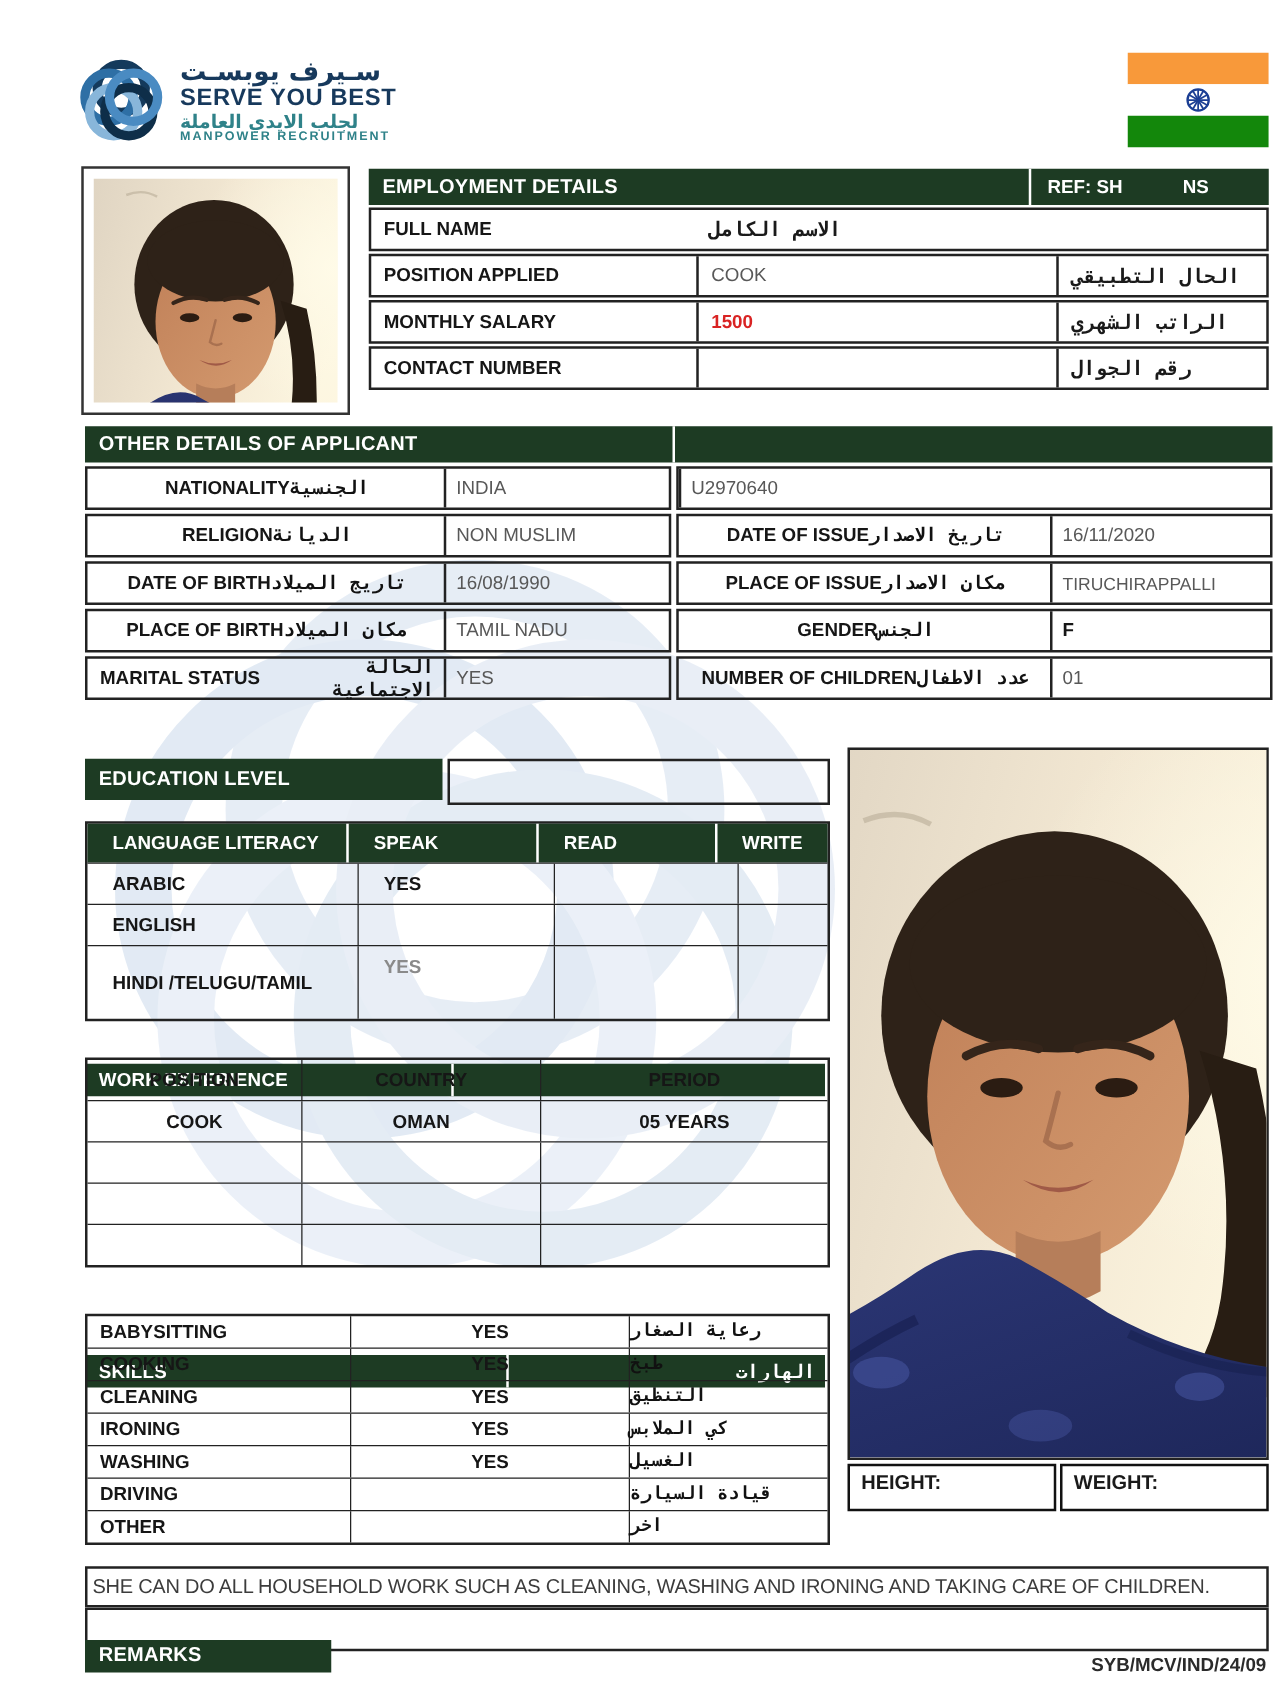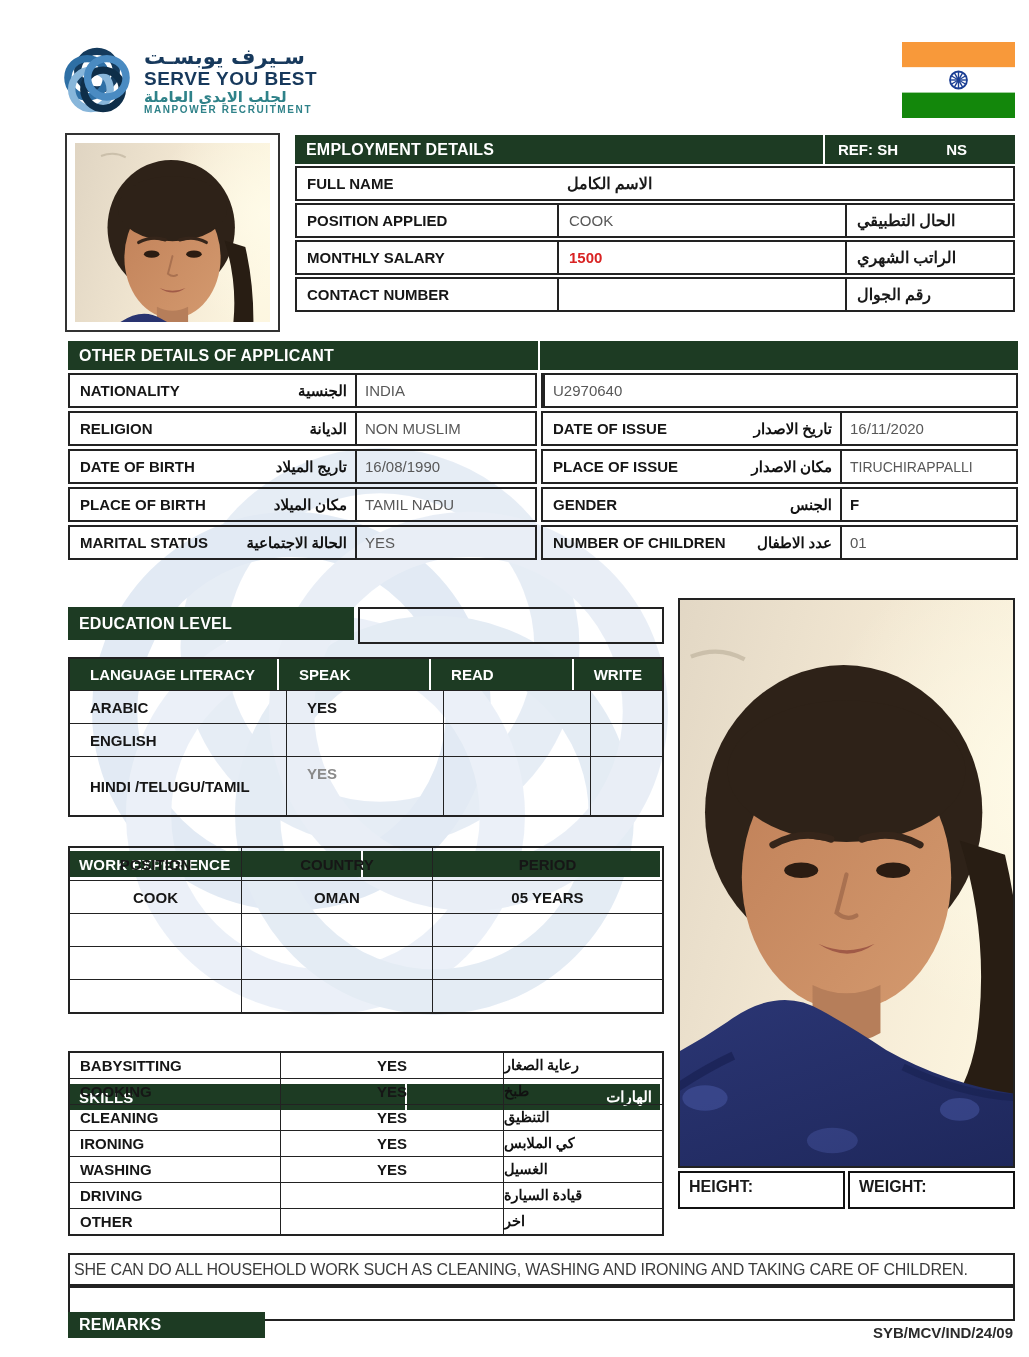--- a/index.html
+++ b/index.html
@@ -4,21 +4,21 @@
 <style>
   html,body{margin:0;padding:0;background:#fff;}
   .page{position:relative;width:1029px;height:1357px;background:#ffffff;
         font-family:"Liberation Sans",sans-serif;overflow:hidden;color:#1a1a1a;}
   .abs{position:absolute;}
   
   .green{background:#1d3b23;color:#ffffff;}
   .bar{position:relative;display:flex;align-items:center;font-weight:bold;font-size:16px;}
   .bar .ttl{margin-left:11px;letter-spacing:.2px;white-space:nowrap;}
   .vdiv{position:absolute;top:0;bottom:0;width:2px;background:#ffffff;}
-  .ar{font-family:Liberation Serif, serif;font-weight:bold;direction:rtl;}
+  .ar{font-family:Liberation Mono, monospace;font-weight:bold;direction:rtl;}
   .lbl{font-weight:bold;color:#161616;font-size:15px;white-space:nowrap;}
   .val{color:#585858;font-size:15px;white-space:nowrap;}
   .red{color:#d92323;font-weight:bold;}
   
   .logo{left:60px;top:44px;display:flex;align-items:center;gap:10px;}
   .logo-text{display:flex;flex-direction:column;line-height:1.08;}
   .logo-ar{font-size:21px;color:#17395c;font-family:"DejaVu Sans",sans-serif;font-weight:bold;}
   .logo-en{font-size:19px;color:#17395c;font-weight:bold;letter-spacing:.5px;}
   .logo-ar2{font-size:15px;color:#2f8289;font-family:"DejaVu Sans",sans-serif;font-weight:bold;}
   .logo-en2{font-size:10px;color:#2f8289;font-weight:bold;letter-spacing:1.6px;}
@@ -32,21 +32,21 @@
   .emp-a{flex:1;justify-content:flex-end;font-size:16px;}
   .ref{position:absolute;left:543px;font-size:15px;}
   .ns{position:absolute;right:48px;font-size:15px;}
   
   .oth{left:68px;top:341px;width:950px;}
   .oth-head{height:29px;}
   .oth-row{display:flex;margin-top:3px;height:35px;}
   .half{display:flex;border:2px solid #222;background:transparent;}
   .half-l{width:466px;margin-right:4px;}
   .half-r{width:474px;}
-  .cell-la{flex:1;display:flex;align-items:center;justify-content:space-between;padding:0 8px 0 10px;}
+  .cell-la{flex:1;display:flex;align-items:center;justify-content:center;padding:0 8px 0 10px;}
   .cell-v{display:flex;align-items:center;padding:0 8px;border-left:2px solid #222;}
   .cell-v.wl{width:162px;}
   .cell-v.wr{width:158px;}
   .oth .ar{font-size:15px;color:#111;}
   
   .edu-bar{left:68px;top:607px;width:286px;height:33px;}
   .edu-box{left:358px;top:607px;width:302px;height:33px;border:2px solid #222;background:transparent;}
   
   .lang{left:68px;top:657px;width:592px;border:2px solid #222;}
   .lrow{display:flex;border-top:1px solid #222;}

